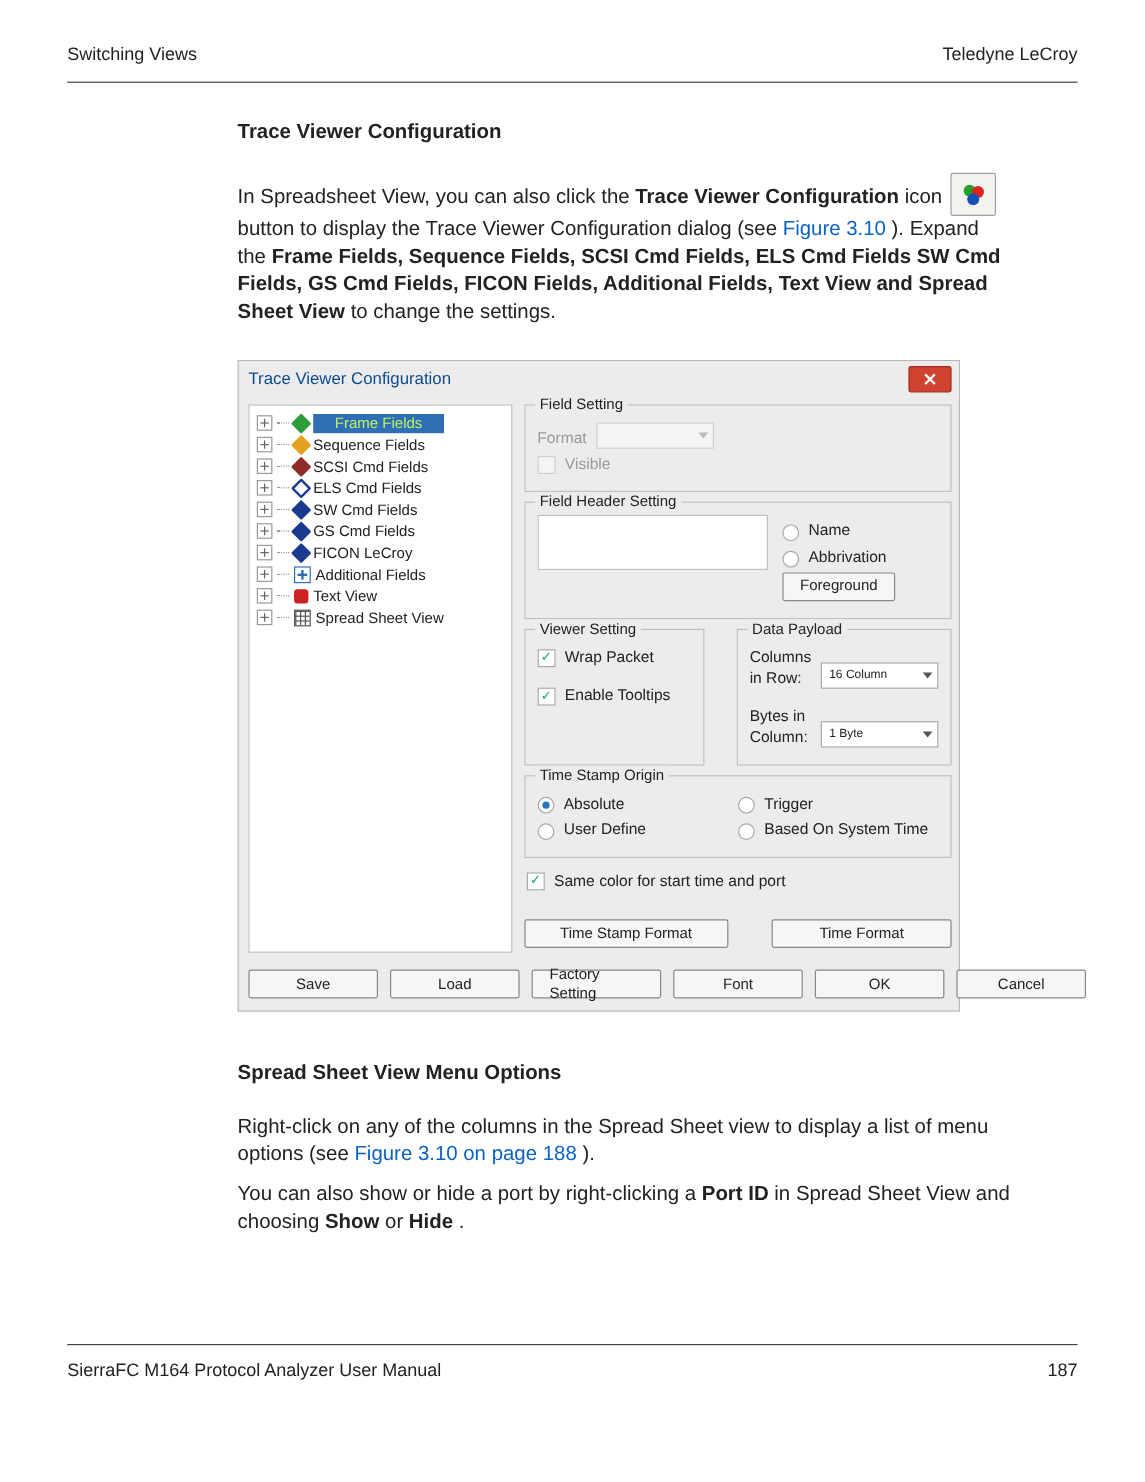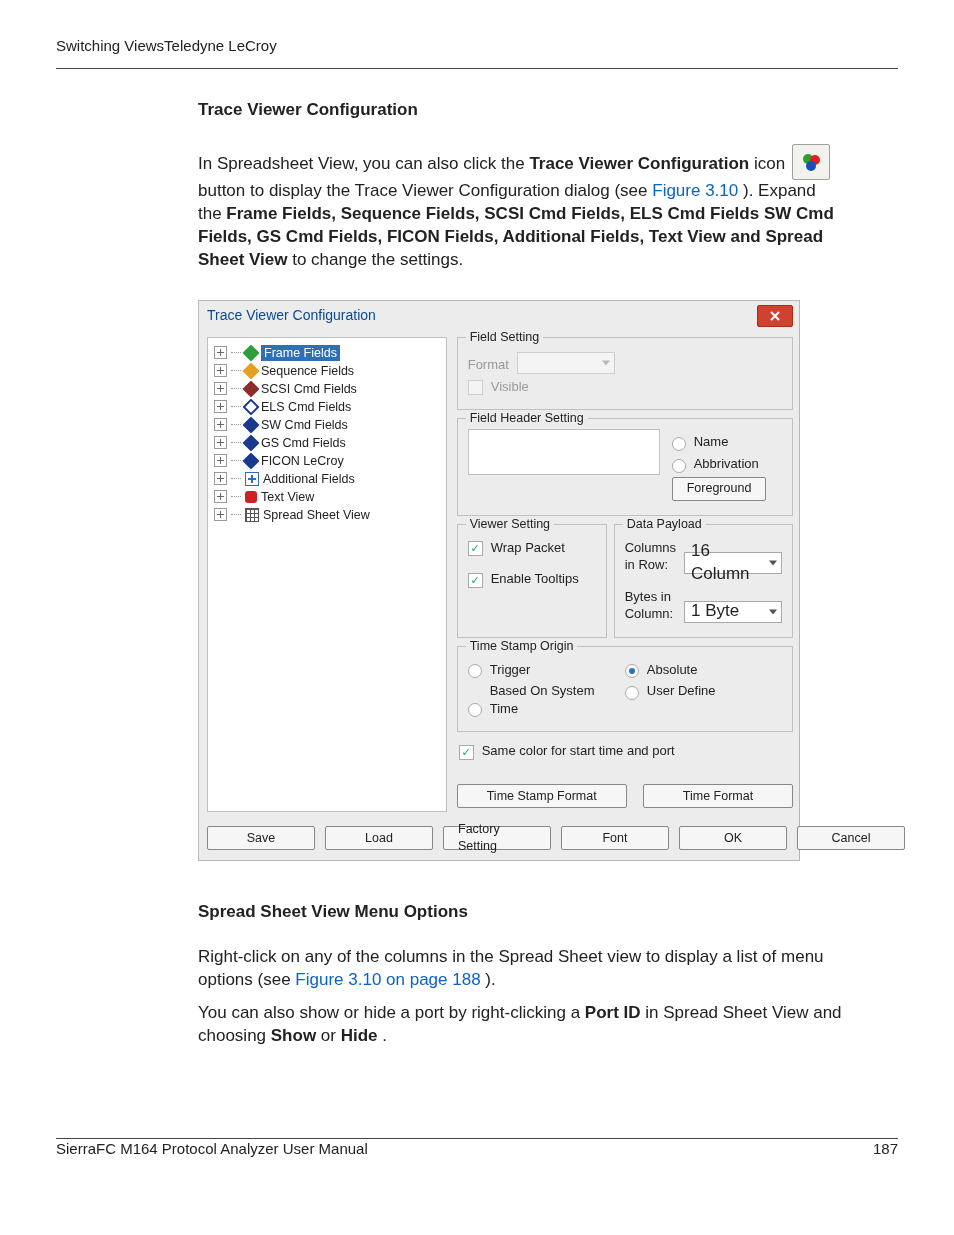--- a/index.html
+++ b/index.html
@@ -25,21 +25,21 @@
   .page {
     width: var(--page-w);
     margin: 0 auto;
     box-sizing: border-box;
     padding: 36px 56px 42px 56px;
     font-size: 17px;
     line-height: 1.35;
   }
   .run-head {
     display: flex;
-    justify-content: flex-start;
+    justify-content: space-between;
     font-size: 15px;
     padding-bottom: 6px;
     margin-bottom: 6px;
   }
   .hr {
     height: 1px;
     background: #444;
     margin-bottom: 30px;
   }
   .body-col {
@@ -137,22 +137,22 @@
   }
   .exp::before { left: 2px; right: 2px; top: 5px; height: 1px; }
   .exp::after  { top: 2px; bottom: 2px; left: 5px; width: 1px; }
   .dots {
     width: 10px; height: 1px;
     border-top: 1px dotted #9a9a9a;
     flex: 0 0 auto;
   }
   .tree-sel {
     background: var(--sel-blue);
-    color: #ffffff;
-    padding: 0 3px;
+    color: #bef264;
+    padding: 0 18px;
   }
   .ticon { width: 12px; height: 12px; flex: 0 0 auto; }
   .diamond { transform: rotate(45deg); border-radius: 1px; }
   .d-green   { background: #2e9e3a; }
   .d-orange  { background: #e6a01e; }
   .d-maroon  { background: #8e2b2b; }
   .d-navyout { background: #fff; border: 2px solid #1a3a8e; box-sizing: border-box; }
   .d-navy    { background: #1a3a8e; }
   .plus-ic   { background:#fff; border:1px solid #2e6fb3; position:relative; }
   .plus-ic::before,.plus-ic::after{content:"";position:absolute;background:#2e6fb3;}
@@ -187,21 +187,21 @@
     font-size: 12.5px;
   }
   .row { display: flex; align-items: flex-end; gap: 8px; margin: 4px 0; }
   .disabled { color: var(--disabled); }
   .combo {
     border: 1px solid var(--field-border);
     background: #fff;
     height: 20px;
     padding: 0 18px 0 6px;
     position: relative;
-    font-size: 17px;
+    font-size: 10px;
     display: inline-flex;
     align-items: center;
     min-width: 72px;
   }
   .combo.disabled { background: #f4f4f4; color: var(--disabled); border-color:#cfcfcf; }
   .combo .caret {
     position: absolute; right: 4px; top: 50%;
     width: 0; height: 0; transform: translateY(-50%);
     border-left: 4px solid transparent;
     border-right: 4px solid transparent;
@@ -232,36 +232,36 @@
   }
   .btn {
     border: 1px solid var(--btn-border-dark);
     background: #f6f6f6;
     height: 22px;
     padding: 0 14px;
     font-size: 12.5px;
     display: inline-flex; align-items: center; justify-content: center;
     border-radius: 2px;
   }
-  .twocol { display: flex; gap: 7px; }
+  .twocol { display: flex; gap: 27px; }
   .twocol > .group { flex: 1; }
   .btnbar {
     display: flex;
     gap: 10px;
     padding: 8px 8px 10px 8px;
     justify-content: space-between;
   }
   .btnbar .btn { min-width: 78px; }
   .btnbar .group-left, .btnbar .group-right { display:flex; gap:10px; }
 
   .footer {
     display: flex;
     justify-content: space-between;
     font-size: 15px;
-    padding-top: 0;
+    padding-top: 12px;
     margin-top: 90px;
     border-top: 1px solid #444;
   }
 </style>
 </head>
 <body>
 
 <div class="page">
 
   <div class="run-head">
@@ -430,38 +430,38 @@
                   </span>
               </div>
             </div>
           </div>
 
           <div class="group">
             <span class="legend">Time Stamp Origin</span>
             <div style="display:flex;">
               <div style="flex:1;">
                 <div class="row">
-                    <span class="radio"></span>
-                    <span>Trigger</span>
-                  </div>
-                <div class="row">
-                    <span class="radio"></span>
-                    <span>Based On System Time</span>
-                  </div>
-              </div>
-              <div style="flex:1;">
-                <div class="row">
                     <span class="radio">
                       <span class="dot"></span>
                     </span>
                     <span>Absolute</span>
                   </div>
                 <div class="row">
                     <span class="radio"></span>
                     <span>User Define</span>
+                  </div>
+              </div>
+              <div style="flex:1;">
+                <div class="row">
+                    <span class="radio"></span>
+                    <span>Trigger</span>
+                  </div>
+                <div class="row">
+                    <span class="radio"></span>
+                    <span>Based On System Time</span>
                   </div>
               </div>
             </div>
           </div>
 
           <div class="row" style="margin:2px 0 4px 2px;">
             <span class="cb">✓</span>
             <span>Same color for start time and port</span>
           </div>
 

